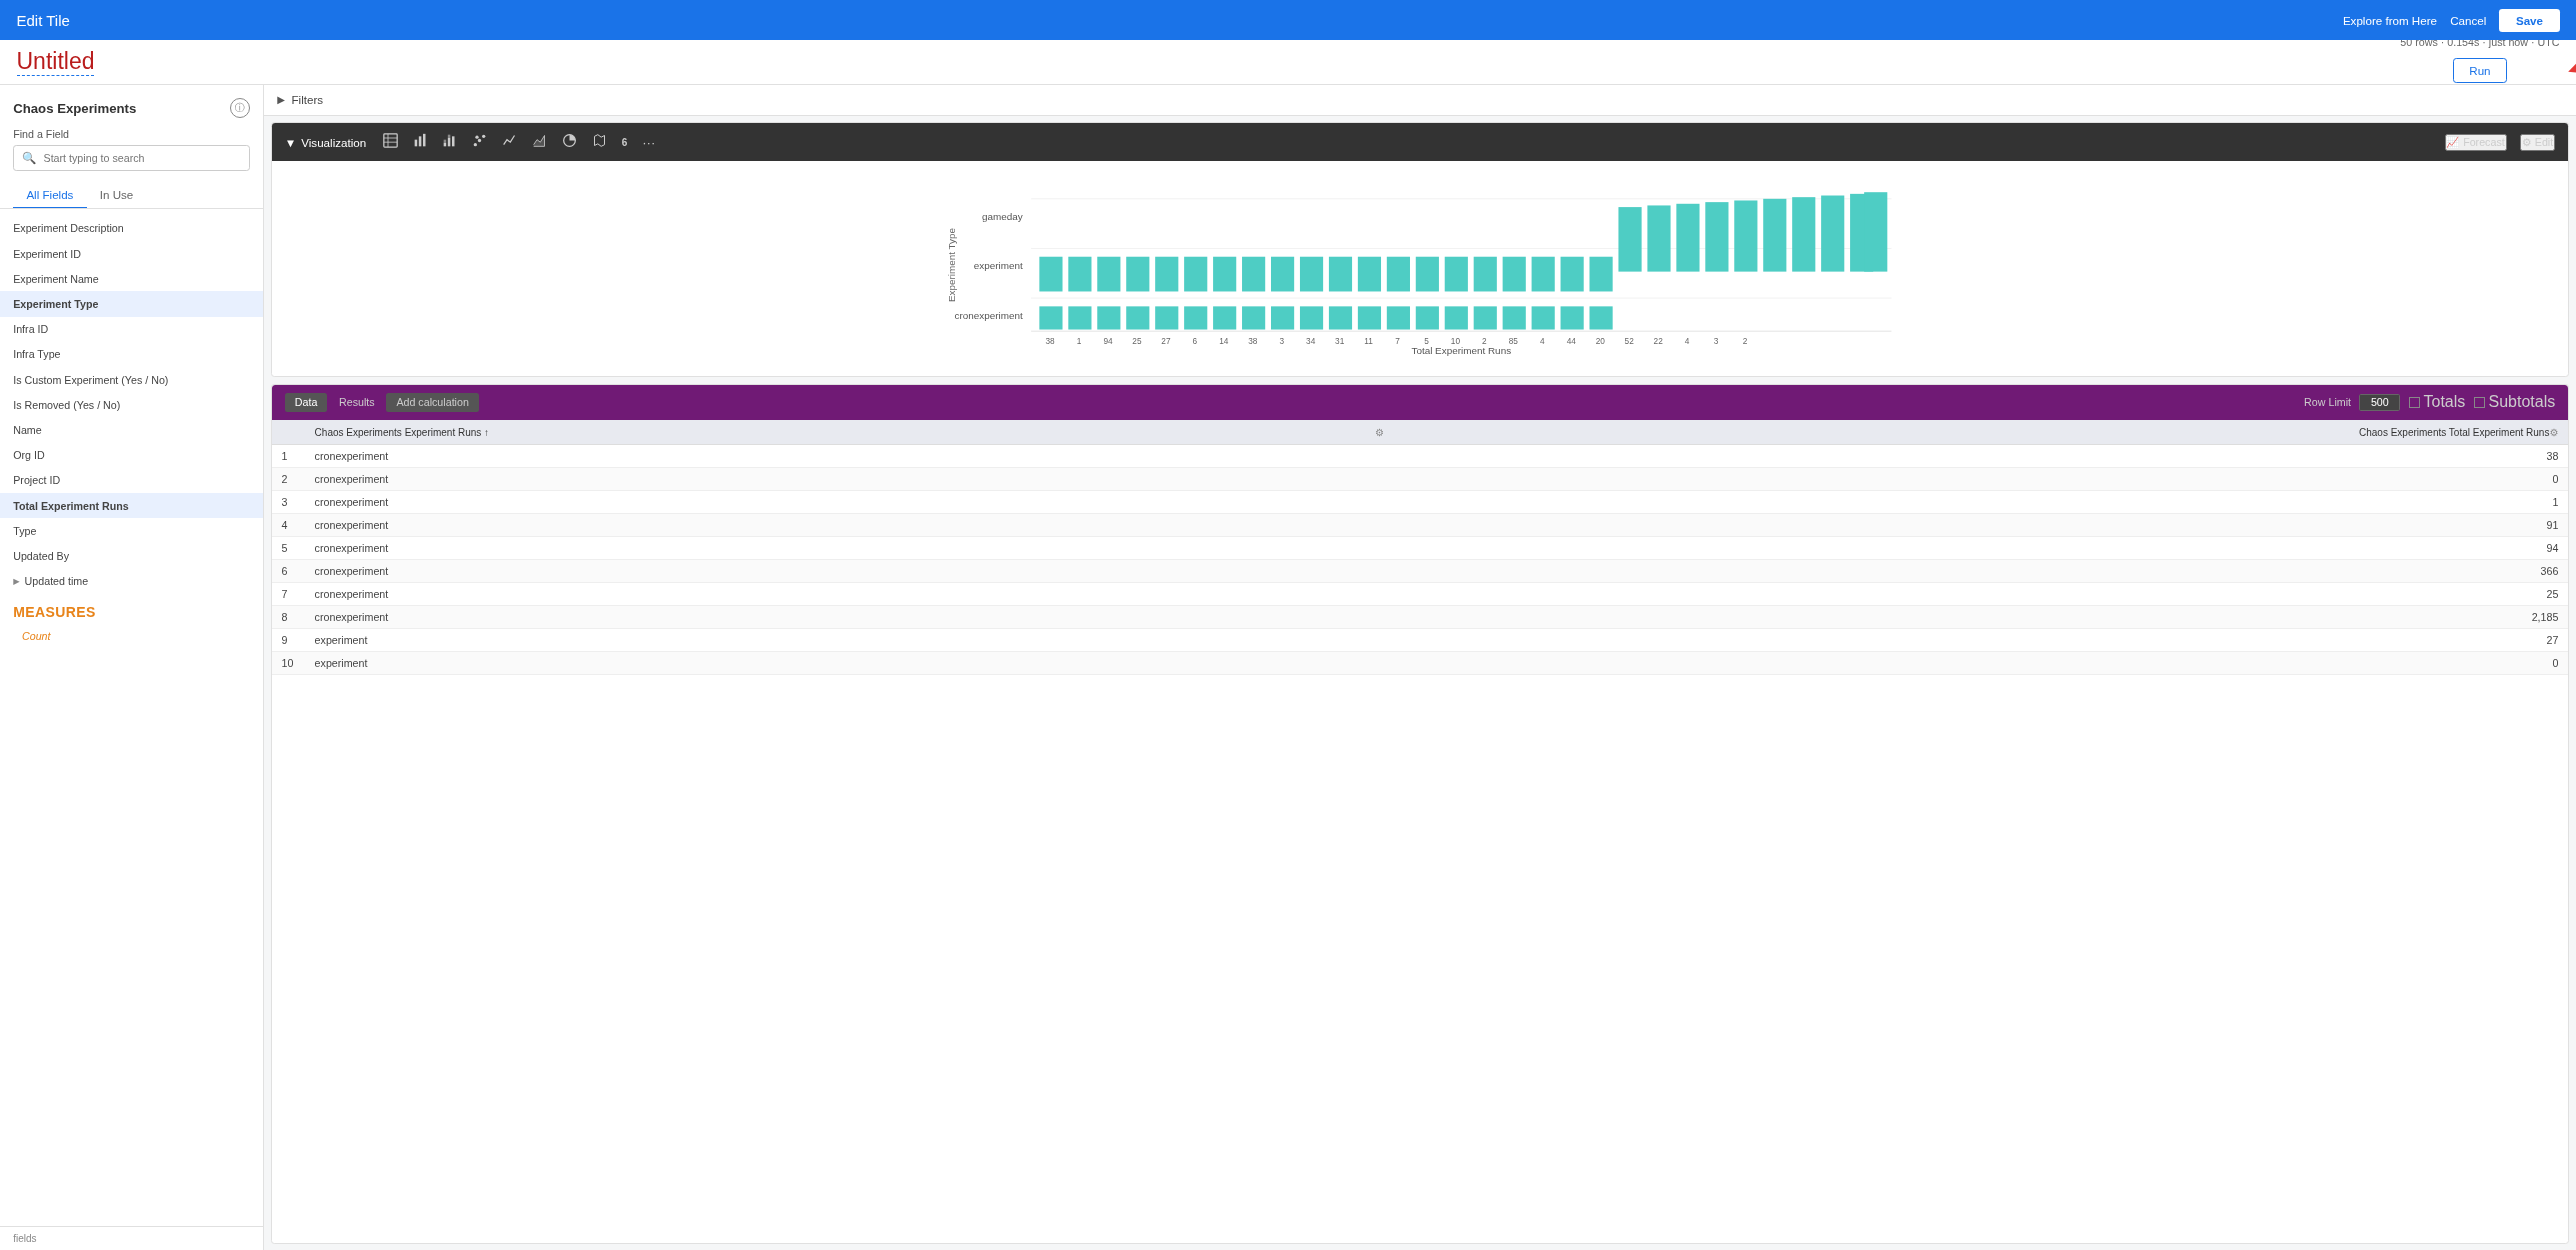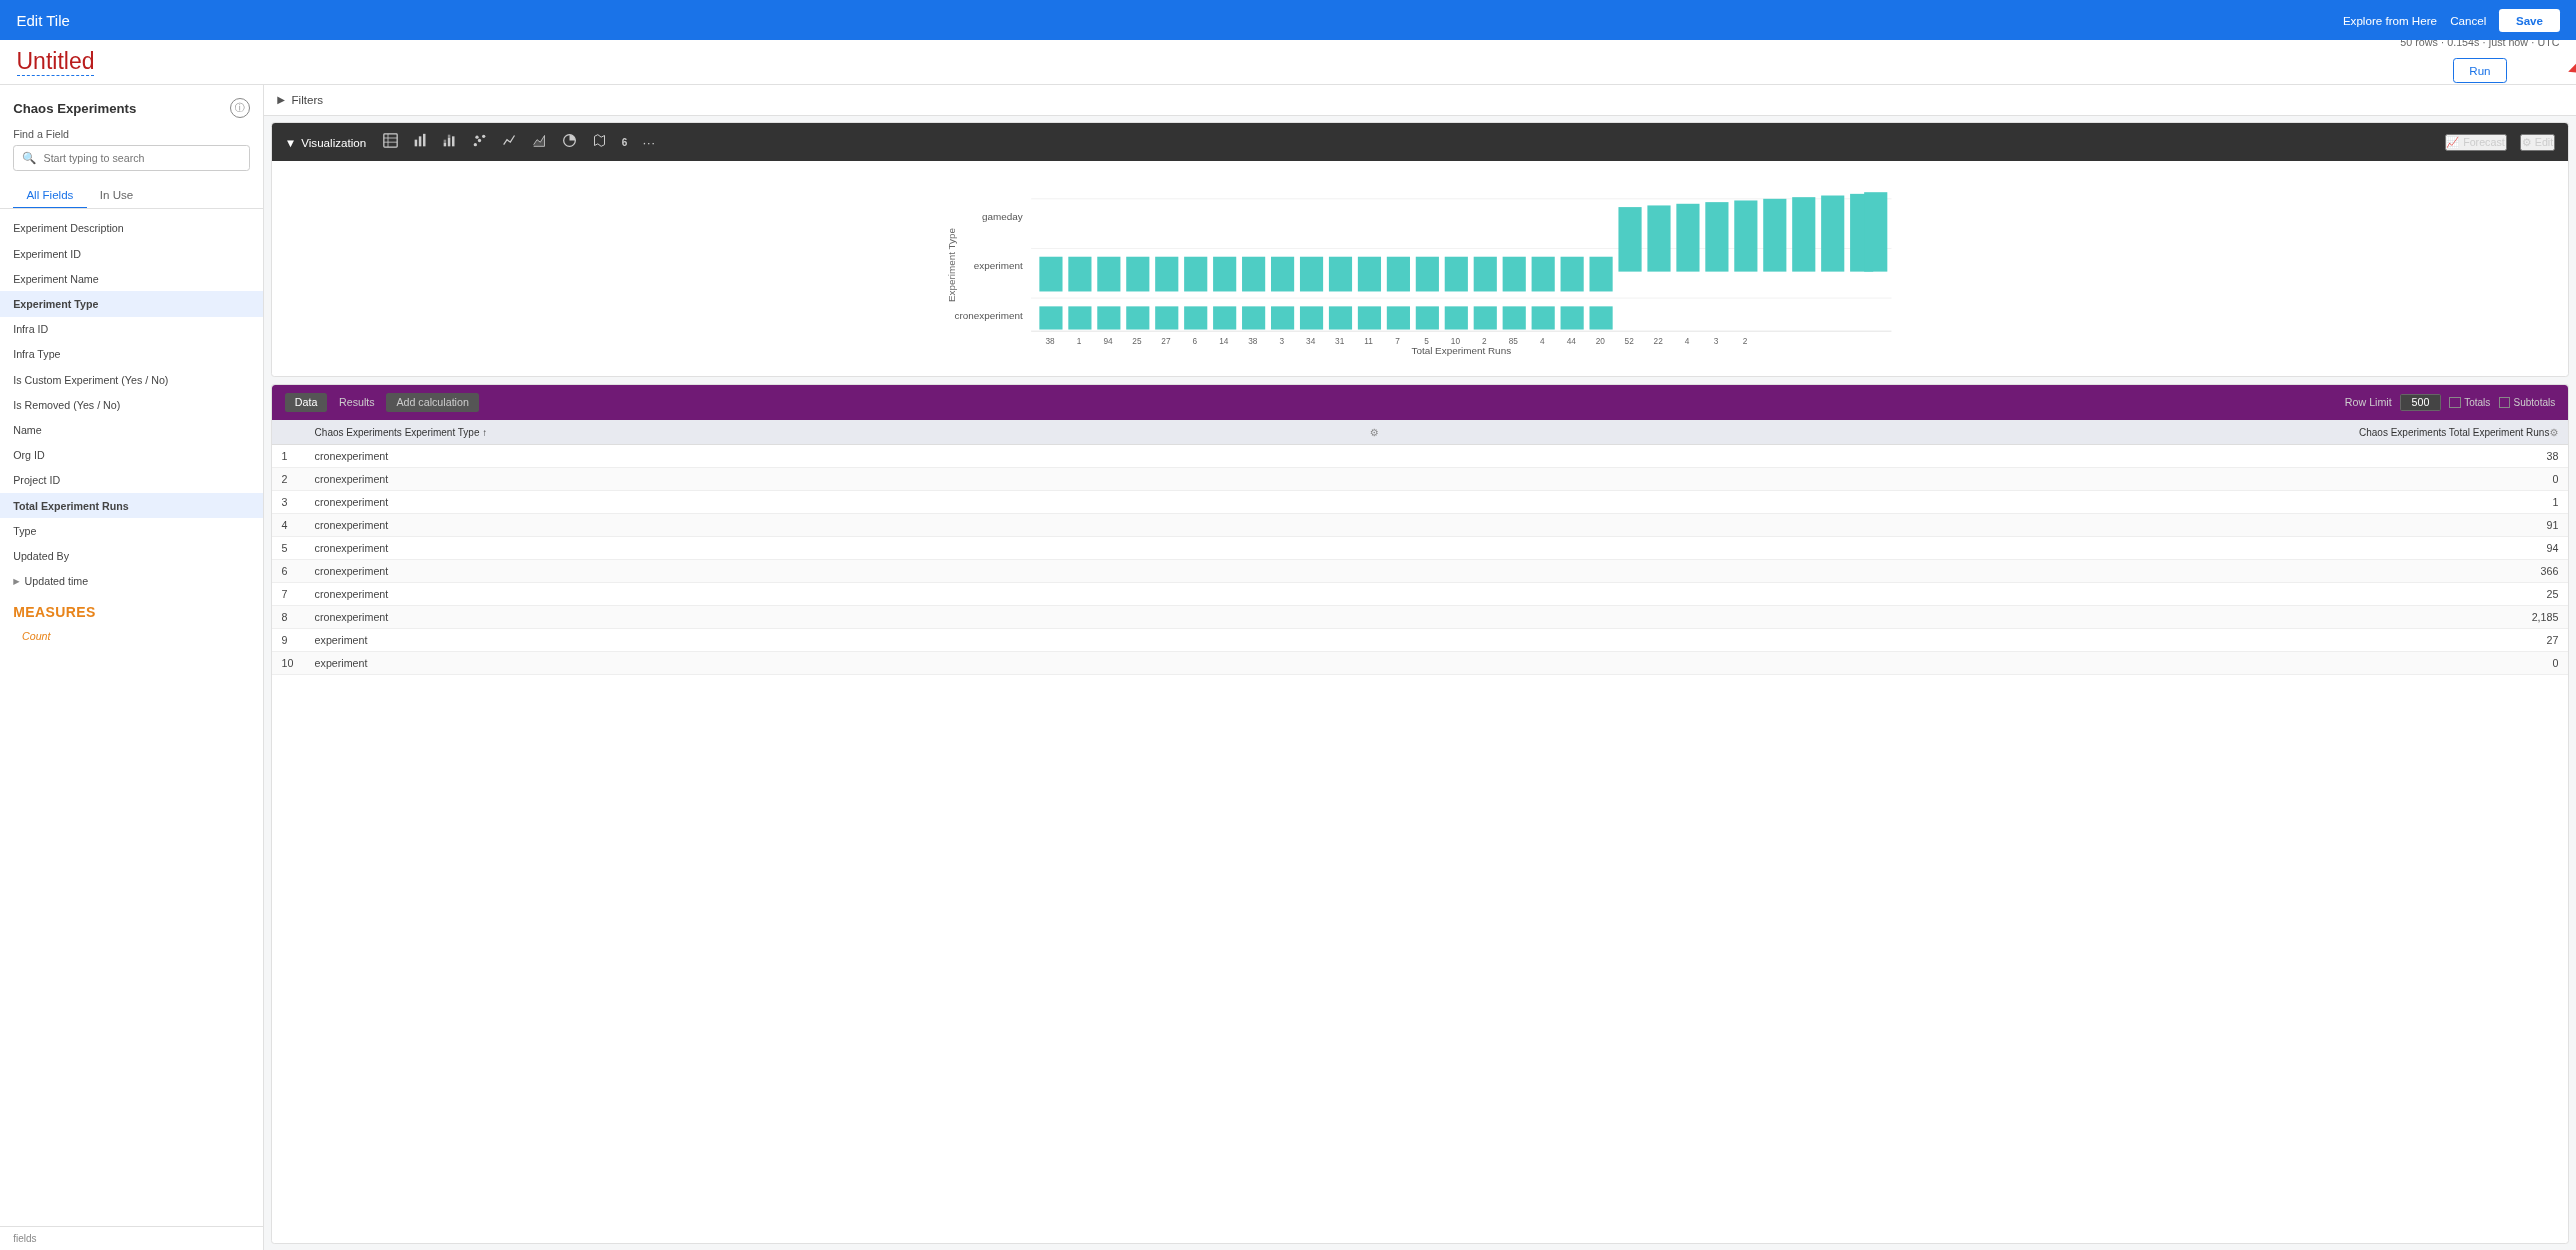--- a/index.html
+++ b/index.html
@@ -259,21 +259,21 @@
     .add-calc-btn {
       background: #555; border: none; color: #ccc; font-size: 10.7px;
       cursor: pointer; padding: 3.3px 10px; border-radius: 2.5px;
     }
     .data-header-right { display: flex; align-items: center; gap: 8.3px; font-size: 10.7px; color: #ccc; }
     .row-limit-label { color: #ccc; }
     .row-limit-input {
       width: 41px; background: #444; border: 0.8px solid #666; color: white;
       padding: 1.7px 5px; font-size: 10.7px; border-radius: 1.7px; text-align: center;
     }
-    .checkbox-label { display: flex; align-items: center; gap: 3.3px; color: #ccc; font-size: 10px; cursor: pointer; }
+    .checkbox-label { display: flex; align-items: center; gap: 3.3px; color: #ccc; font-size: 16px; cursor: pointer; }
     .cb { width: 11.6px; height: 11.6px; border: 0.8px solid #888; background: transparent; }
 
     
     .data-table-container { overflow-y: auto; flex: 1; }
     .data-table { width: 100%; border-collapse: collapse; font-size: 10.7px; }
     .data-table thead tr { background: #e8eaf0; }
     .data-table th {
       padding: 6.6px 10px;
       text-align: left;
       font-weight: 500;
@@ -578,21 +578,21 @@
             <span>Subtotals</span>
           </label>
         </div>
       </div>
       <div class="data-table-container">
         <table class="data-table">
           <thead>
             <tr>
               <th style="width:33px;"></th>
               <th>
-                <span>Chaos Experiments Experiment Type ↑</span>
+                <span>Chaos Experiments Experiment Runs ↑</span>
                 <span class="col-settings">⚙</span>
               </th>
               <th class="right">
                 <span>Chaos Experiments Total Experiment Runs</span>
                 <span class="col-settings">⚙</span>
               </th>
             </tr>
           </thead>
           <tbody>
             <tr>

